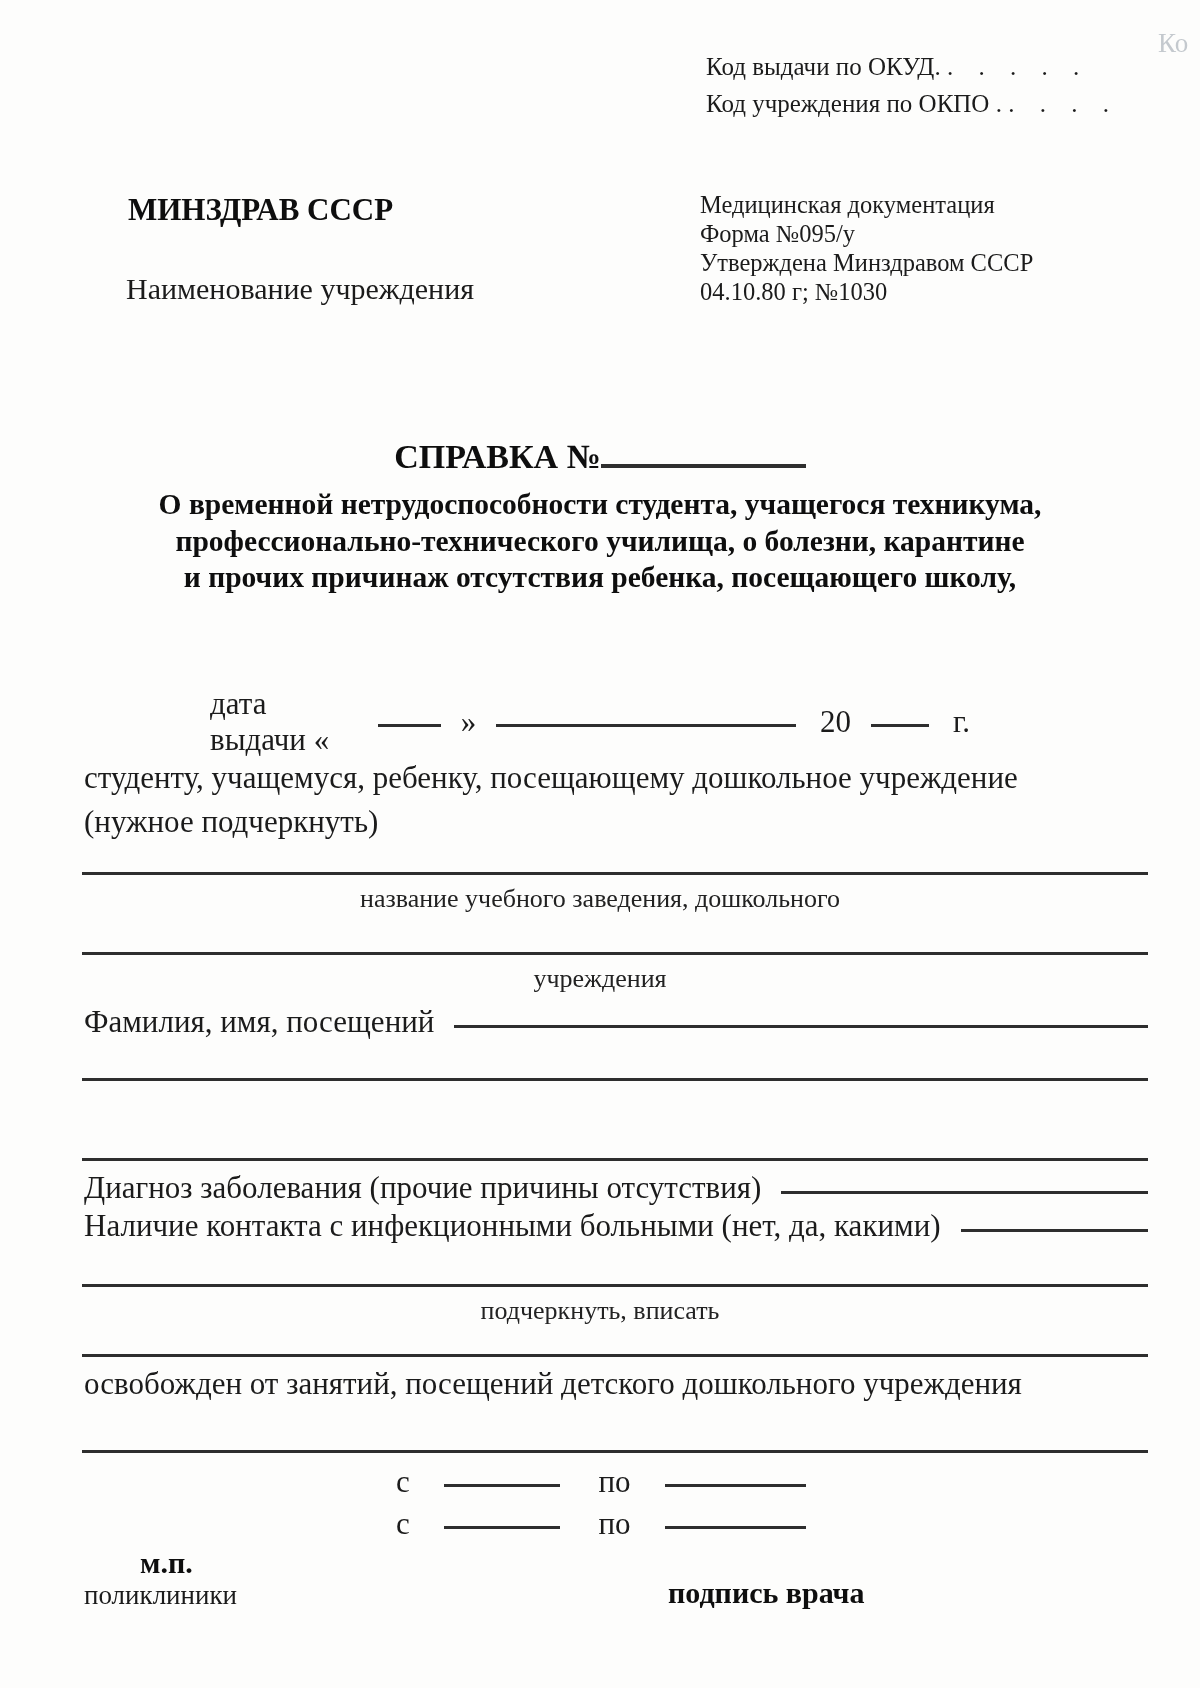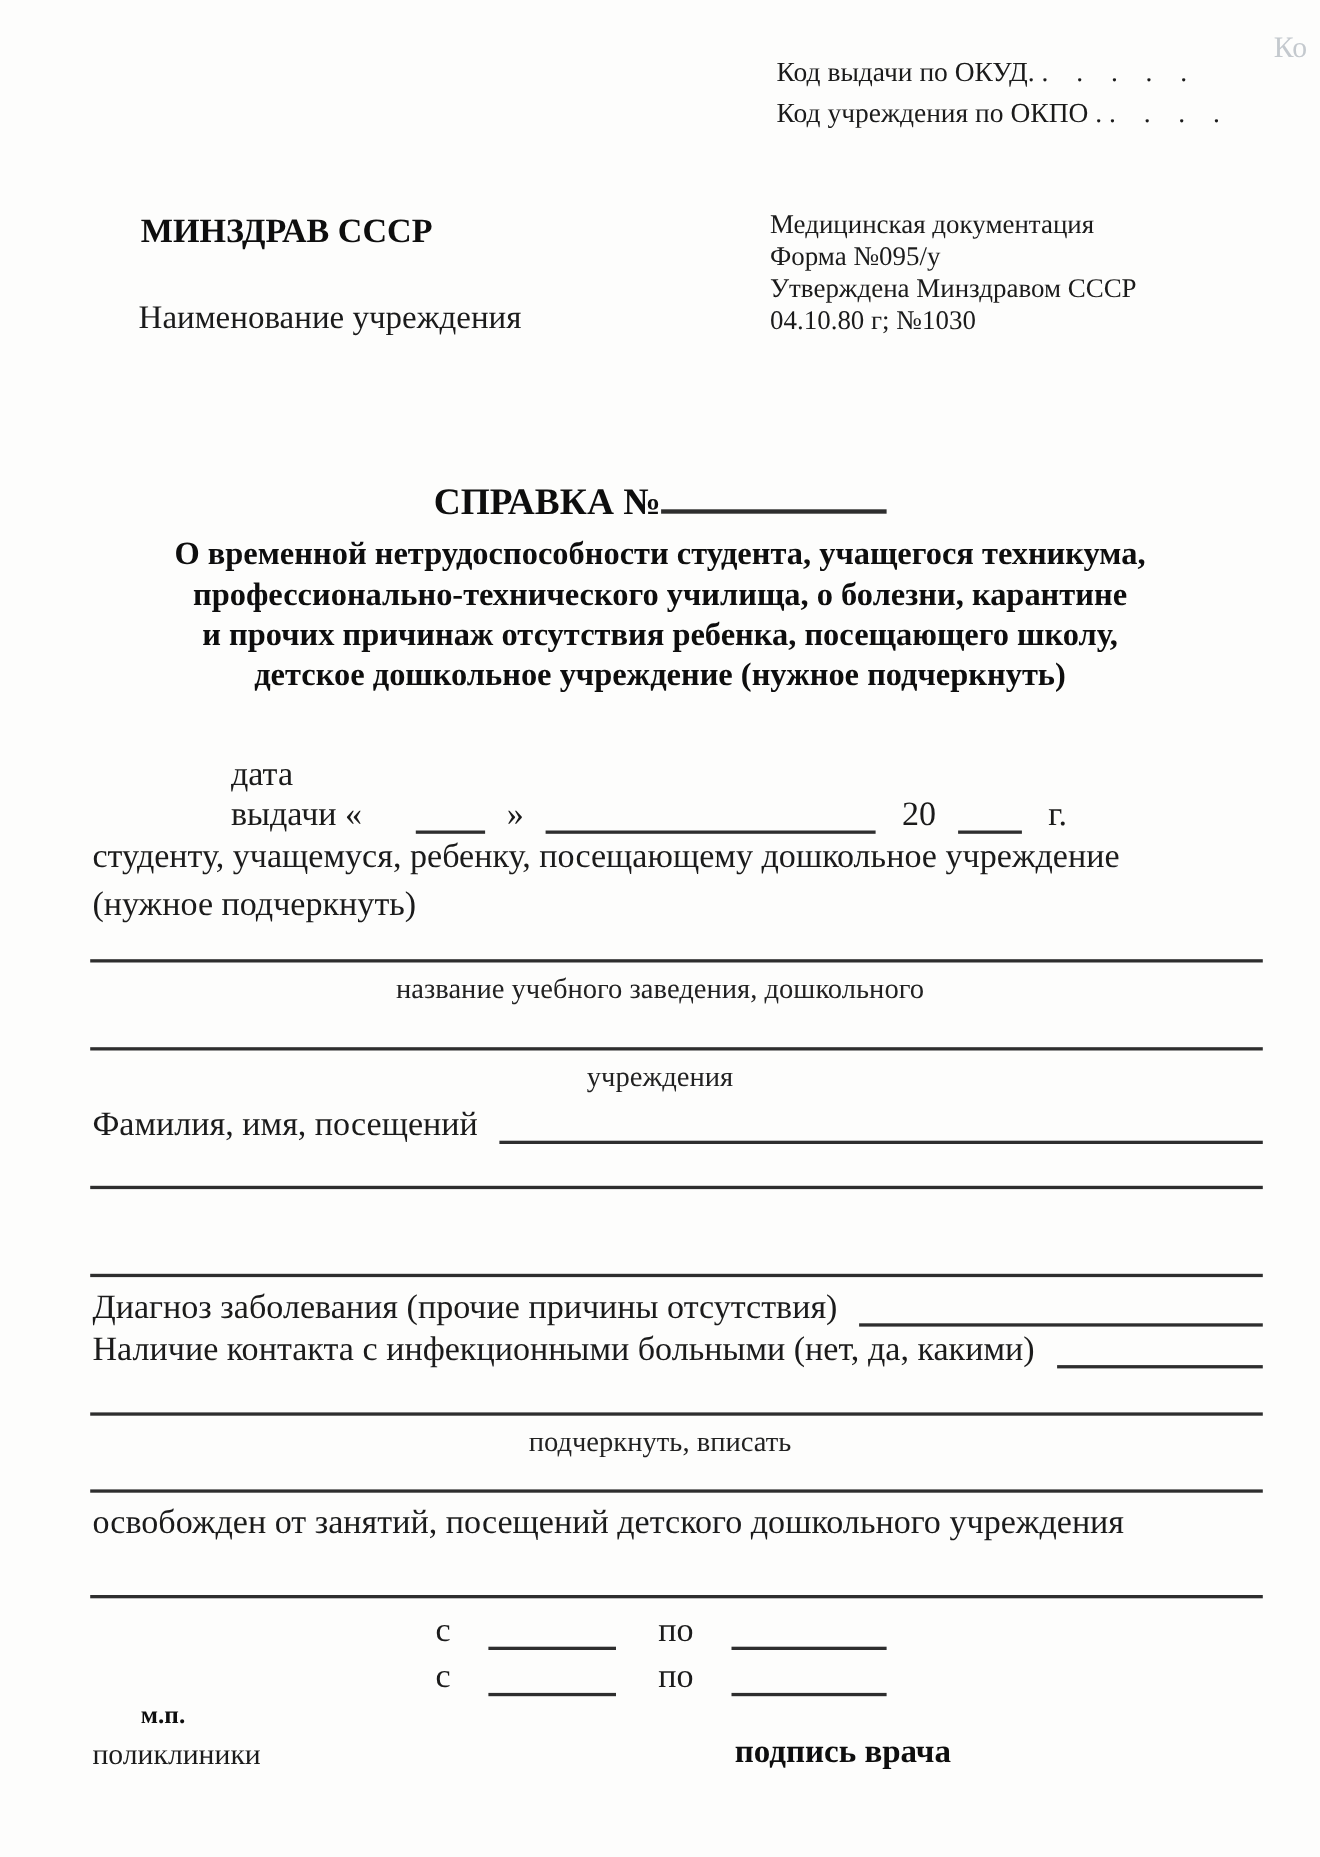--- a/index.html
+++ b/index.html
@@ -10,21 +10,21 @@
     background:#fdfdfc;
     font-family:"Liberation Serif", "DejaVu Serif", serif;
     color:#1b1b1b;
     overflow:hidden;
   }
   .abs{position:absolute;}
   .center{left:0;width:100%;text-align:center;}
   .bold{font-weight:bold;color:#0e0e0e;}
   .rule{position:absolute;height:0;border-top:3px solid #2e2e2e;}
   .blank{display:inline-block;border-bottom:3px solid #2e2e2e;height:6px;}
-  .fieldrow{display:flex;align-items:flex-end;gap:20px;}
+  .fieldrow{display:flex;align-items:center;gap:20px;}
   .fieldrow .fill{flex:1;border-bottom:3px solid #2e2e2e;height:8px;}
   .codes{font-size:25px;line-height:37px;white-space:nowrap;}
   .dots{word-spacing:17px;letter-spacing:1px;}
   .docblock{width:370px;text-align:left;font-size:24.5px;line-height:29px;}
   .caption{font-size:26px;color:#222;}
   .bodytxt{font-size:31px;}
   .artifact{color:#c4c9ce;font-size:27px;}
 </style>
 </head>
 <body>
@@ -55,21 +55,20 @@
   </div>
 
   <div class="abs center" style="top:438px;">
     <span class="bold" style="font-size:34px;">СПРАВКА №</span><span class="blank" style="width:205px;border-bottom-width:4px;"></span>
   </div>
 
   <div class="abs center bold" style="top:486px;font-size:29.5px;line-height:36.5px;">
     <div>О временной нетрудоспособности студента, учащегося техникума,</div>
     <div>профессионально-технического училища, о болезни, карантине</div>
     <div>и прочих причинаж отсутствия ребенка, посещающего школу,</div>
-    <div>детское дошкольное учреждение (нужное подчеркнуть)</div>
   </div>
 
   <div class="abs fieldrow bodytxt" style="left:210px;top:686px;width:760px;">
     <span>дата выдачи «</span>
     <span class="blank" style="width:78px;"></span>
     <span>»</span>
     <span class="blank" style="width:372px;"></span>
     <span style="margin-left:4px;">20</span>
     <span class="blank" style="width:72px;"></span>
     <span style="margin-left:4px;">г.</span>
@@ -114,17 +113,17 @@
     <span style="margin-left:18px;">по</span>
     <span class="blank" style="width:160px;margin-left:14px;"></span>
   </div>
   <div class="abs fieldrow bodytxt" style="left:396px;top:1506px;width:410px;">
     <span>с</span>
     <span class="blank" style="width:132px;margin-left:14px;"></span>
     <span style="margin-left:18px;">по</span>
     <span class="blank" style="width:160px;margin-left:14px;"></span>
   </div>
 
-  <div class="abs bold" style="left:128px;top:1546px;font-size:23px;">м.п.</div>
+  <div class="abs bold" style="left:140px;top:1546px;font-size:30px;">м.п.</div>
   <div class="abs" style="left:84px;top:1580px;font-size:27px;">поликлиники</div>
   <div class="abs bold" style="left:668px;top:1576px;font-size:30px;">подпись врача</div>
 
 </div>
 
 </body></html>

